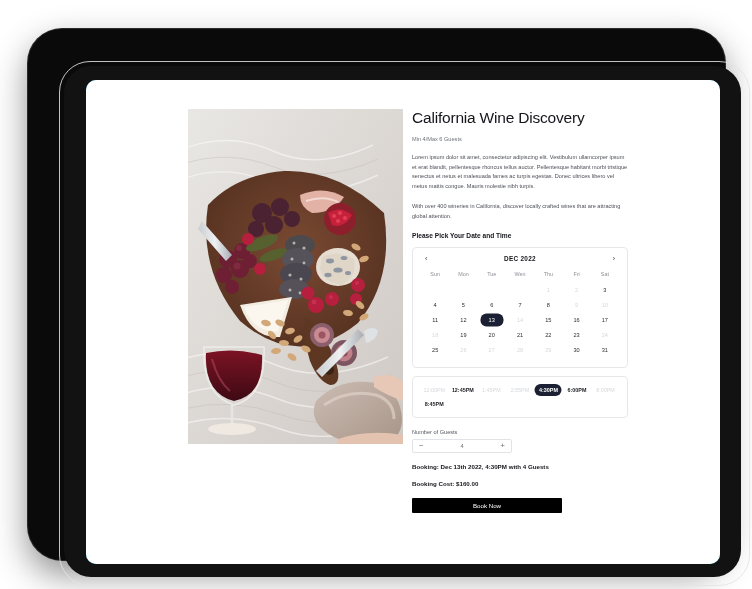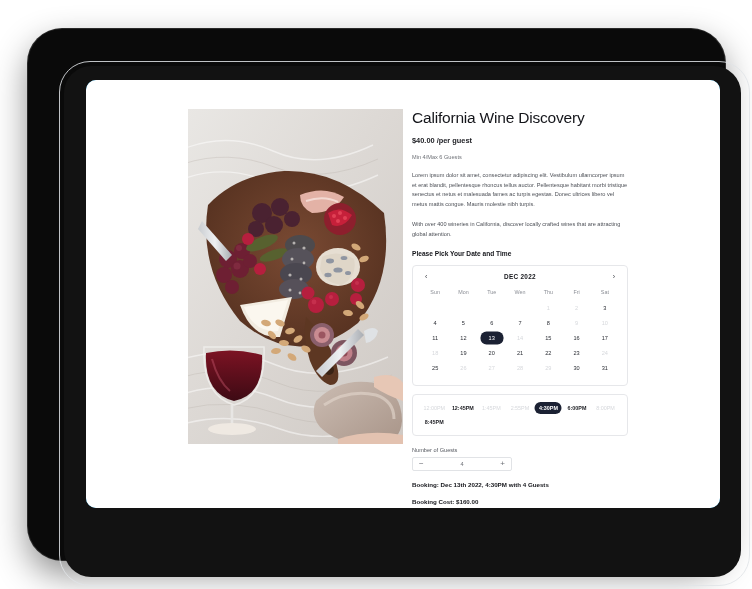--- a/index.html
+++ b/index.html
@@ -30,21 +30,21 @@
   #tablet-inner-bezel {
     position: absolute;
     left: 36px; top: 37px;
     width: 677px; height: 511px;
     border-radius: 27px;
     background: #121212;
   }
   #tablet-screen {
     position: absolute;
     left: 58px; top: 51px;
-    width: 634px; height: 428px;
+    width: 634px; height: 484px;
     background: #0ea5e9;
     border-radius: 10px;
     overflow: hidden;
   }
 
   
   #page {
     position: absolute;
     inset: 0;
     background: #ffffff;
@@ -443,21 +443,20 @@
             <path d="M136,296 Q160,280 188,286 Q206,292 206,310" stroke="#ded2c8" stroke-width="3" fill="none" opacity=".7"></path>
             <path d="M186,268 Q206,262 215,274 L215,292 Q198,286 186,278 Z" fill="#e7c7b5"></path>
           </g>
           <path d="M150,330 Q180,320 215,326 L215,335 L150,335 Z" fill="#e3c2b0"></path>
         </svg>
       </div>
 
       <div id="detail-col">
 
         <h1 id="product-title">California Wine Discovery</h1>
-        <div id="product-price">$40.00 /per guest</div>
         <div id="product-capacity">Min 4/Max 6 Guests</div>
 
         <p class="body-para">Lorem ipsum dolor sit amet, consectetur adipiscing elit. Vestibulum ullamcorper ipsum et erat blandit, pellentesque rhoncus tellus auctor. Pellentesque habitant morbi tristique senectus et netus et malesuada fames ac turpis egestas. Donec ultrices libero vel metus mattis congue. Mauris molestie nibh turpis.</p>
         <p class="body-para">With over 400 wineries in California, discover locally crafted wines that are attracting global attention.</p>
 
         <div id="picker-heading">Please Pick Your Date and Time</div>
 
         <div id="calendar-card">
           <div id="calendar-header">
             <button class="cal-nav">‹</button>

